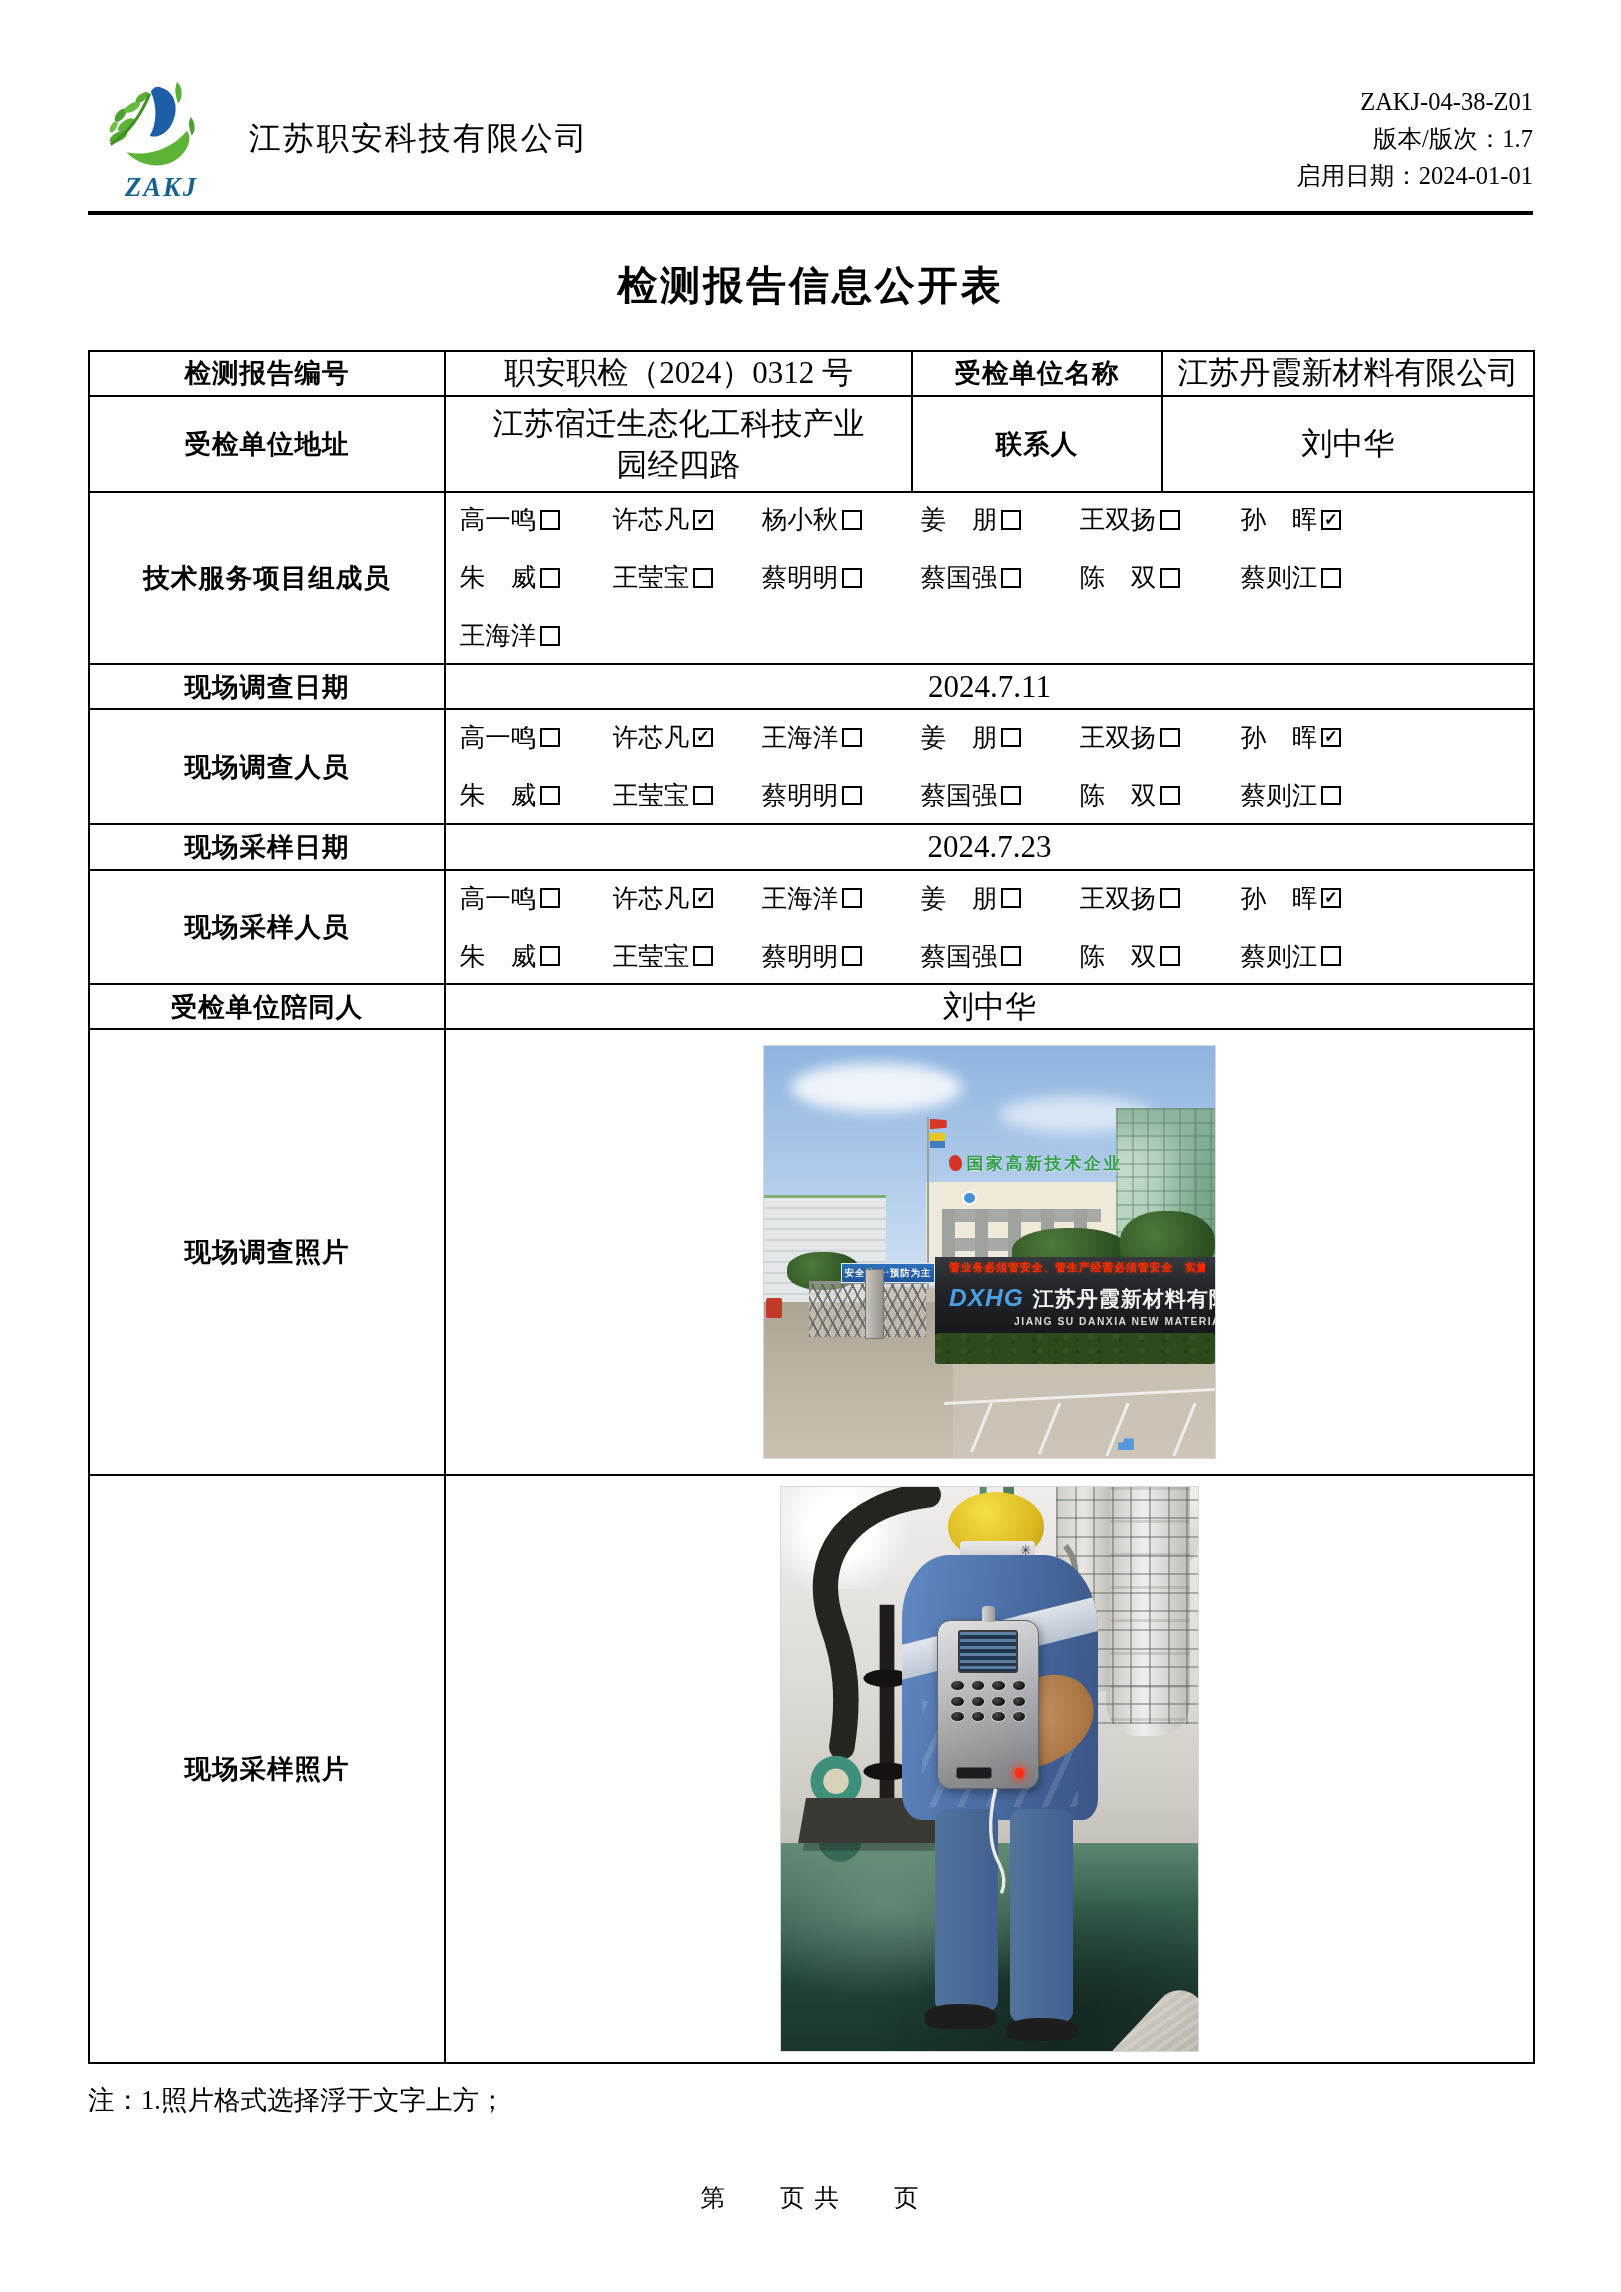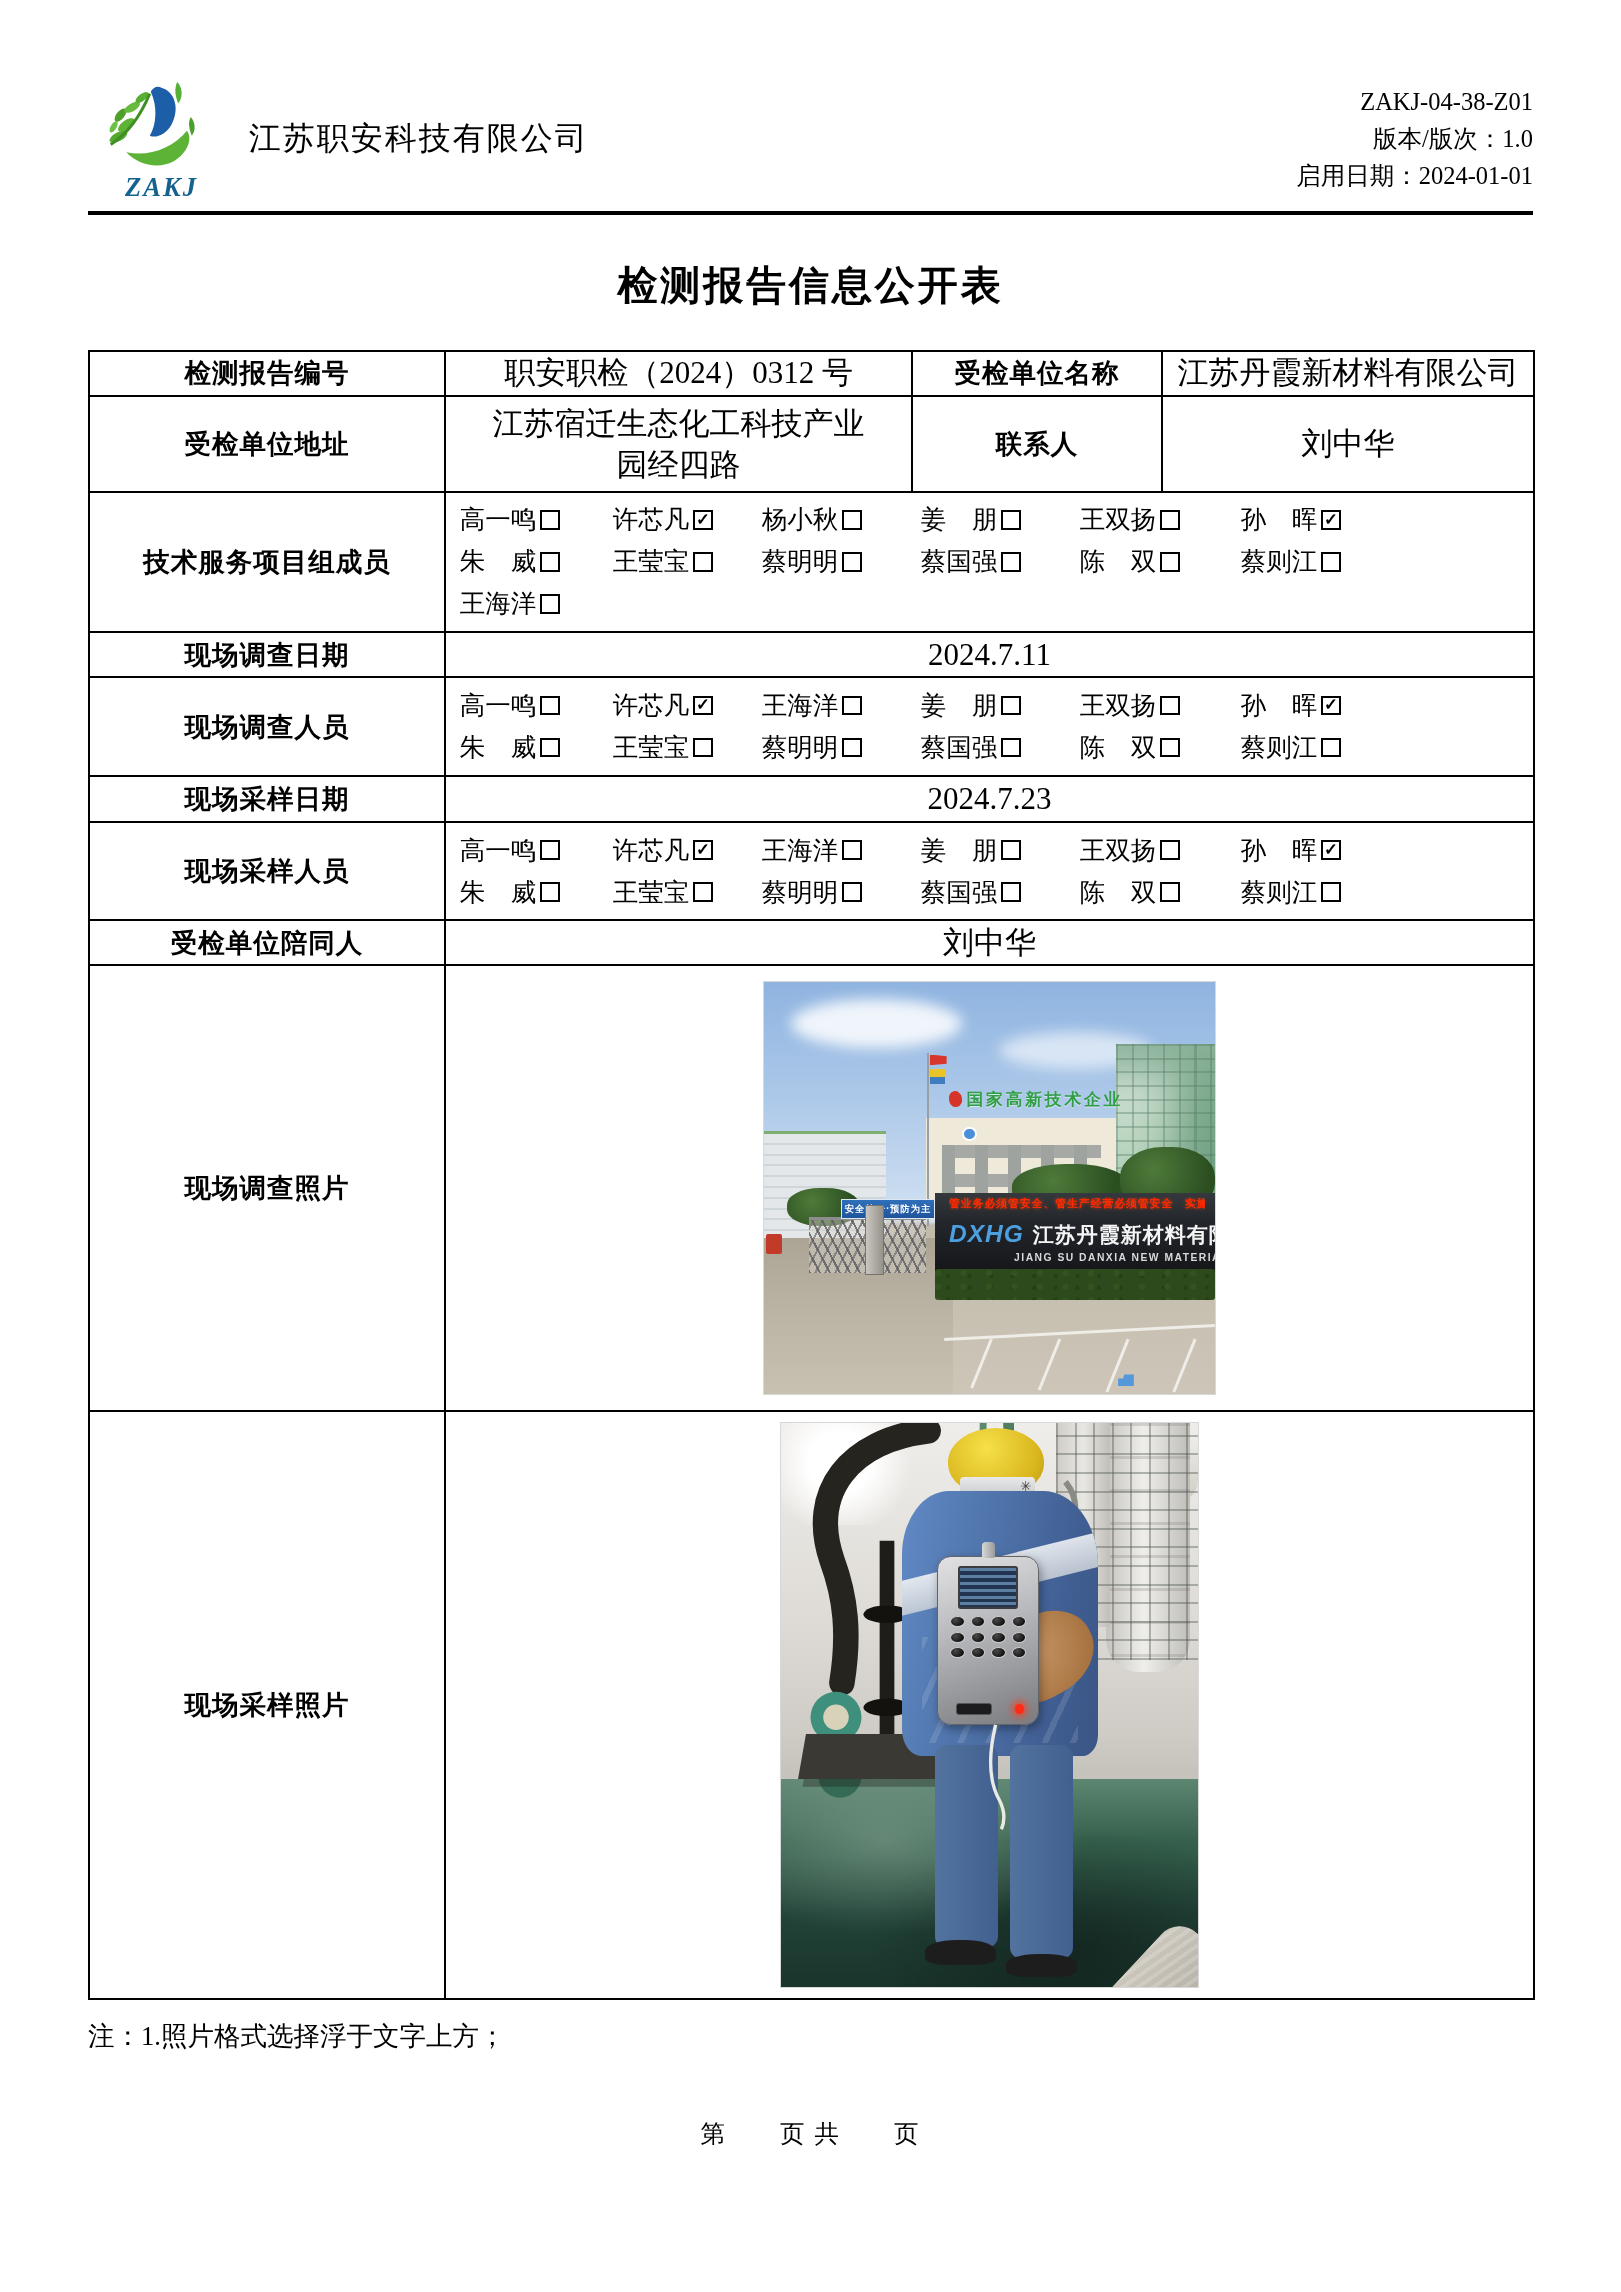--- a/index.html
+++ b/index.html
@@ -23,21 +23,21 @@
   
   table.form { border-collapse:collapse; width:1445px; margin:37px auto 0; table-layout:fixed; }
   table.form td { border:2px solid #000; border-top-width:2.9px; border-bottom-width:2.9px; vertical-align:middle; }
   td.label { font-weight:bold; text-align:center; font-size:26.5px; letter-spacing:1px; }
   td.value { font-size:31px; text-align:center; }
   .addr-inner { max-width:394px; margin:6px auto; line-height:41px; }
   .h46{height:45px}.h88{height:72px}.h130{height:127px}.h91{height:89px}
   .h47{height:46px}.h90{height:88px}.h44{height:43px}.h455{height:446px}.h600{height:588px}
 
   .members { display:grid; grid-template-columns:153px 149px 159px 159px 161px 147px;
-             row-gap:7px; padding:9.8px 5.9px 9.8px 13.7px; align-content:center; font-size:25.5px; }
+             row-gap:23px; padding:9.8px 5.9px 9.8px 13.7px; align-content:center; font-size:25.5px; }
   .members.inline { display:flex; gap:12.7px; padding:5.9px 5.9px 5.9px 13.7px; align-items:center; }
   .member { display:inline-flex; align-items:center; }
   .mname { white-space:pre; }
   .cb { width:19.6px; height:19.6px; border:2px solid #000; margin-left:3.9px; display:inline-flex;
         align-items:center; justify-content:center; font-size:16.7px; font-weight:bold; line-height:1; flex:0 0 auto; }
 
   td.photo-cell { text-align:center; }
   .photo { position:relative; overflow:hidden; margin:0 auto; box-shadow:0 0 0 1px #d8d8d8; }
 
   
@@ -206,21 +206,21 @@
               <path d="M30,80 C52,85 78,76 92,58 C98,66 93,80 79,89 C63,98 42,93 30,80 Z" fill="#5cb336"></path>
               <path d="M96,44 C101,50 101,58 97,63 C94,56 93,49 96,44 Z" fill="#49a02a"></path>
             </g>
           </svg>
           <div class="logo-acronym">ZAKJ</div>
         </div>
         <div class="company-name">江苏职安科技有限公司</div>
       </div>
       <div class="header-right">
         <div>ZAKJ-04-38-Z01</div>
-        <div>版本/版次：1.0</div>
+        <div>版本/版次：1.7</div>
         <div>启用日期：2024-01-01</div>
       </div>
     </div>
     <div class="header-rule"></div>
 
     <div class="doc-title">检测报告信息公开表</div>
 
     <table class="form">
       <colgroup>
           <col style="width:356px">

